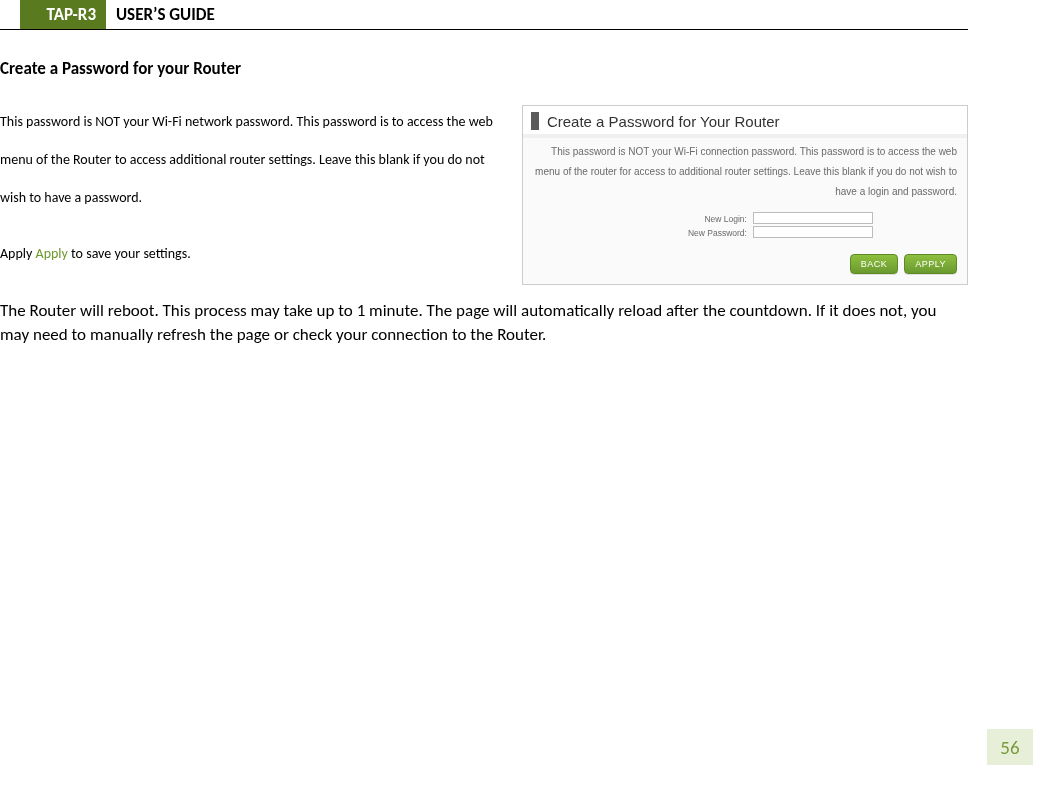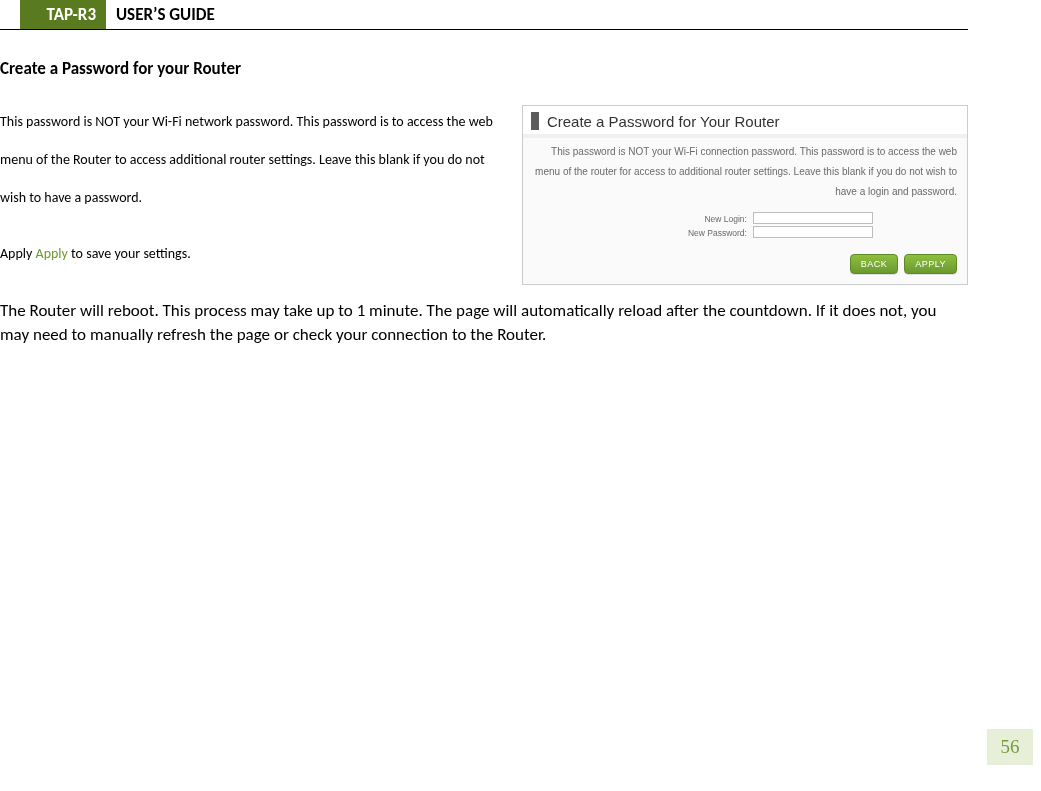--- a/index.html
+++ b/index.html
@@ -173,21 +173,20 @@
     right: 8px;
     bottom: 26px;
     background: var(--page-num-bg);
     color: var(--page-num-fg);
     width: 46px;
     height: 36px;
     display: flex;
     align-items: center;
     justify-content: center;
     font-size: 19px;
-    font-family: Liberation Serif, serif;
   }
 </style>
 </head>
 <body>
 
 <div class="page">
 
   <div class="header">
     <div class="header-tab">TAP-R3</div>
     <div class="header-title">USER’S GUIDE</div>

